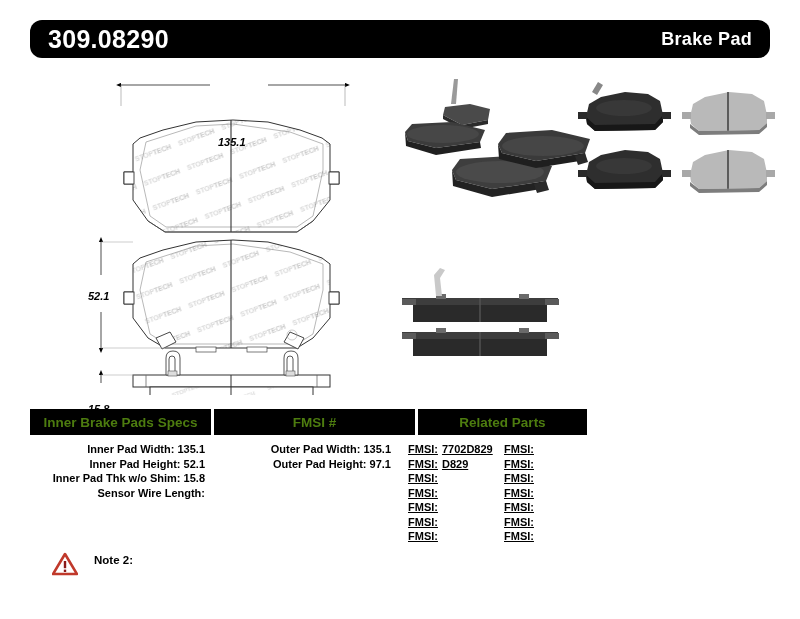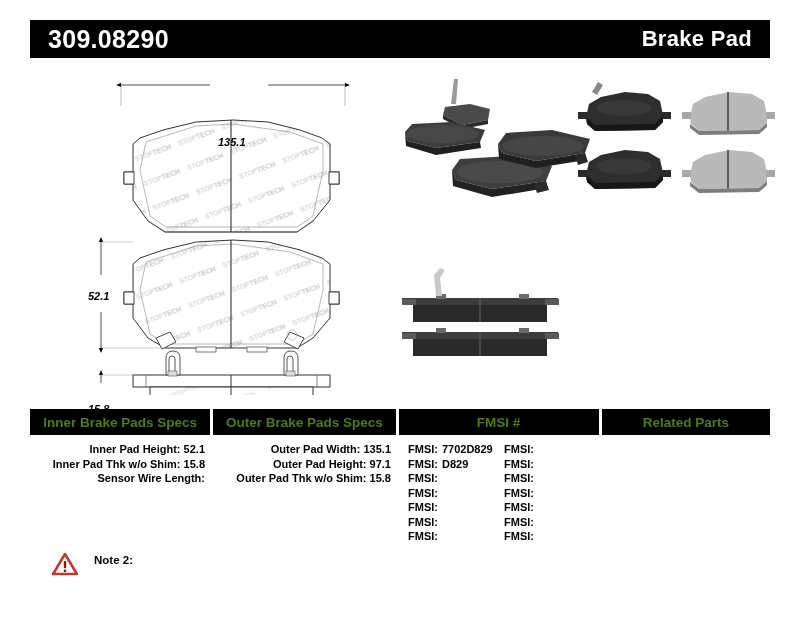--- a/index.html
+++ b/index.html
@@ -22,30 +22,31 @@
     left: 30px;
     top: 20px;
     width: 740px;
     height: 38px;
     background: #000000;
     display: flex;
     align-items: center;
     justify-content: space-between;
     box-sizing: border-box;
     padding: 0 18px;
+    border-radius: 12px;
   }
   .header-part-number {
     color: #ffffff;
     font-size: 25px;
     font-weight: bold;
     letter-spacing: 0.3px;
   }
   .header-product-type {
     color: #ffffff;
-    font-size: 22px;
+    font-size: 18px;
     font-weight: bold;
     letter-spacing: 0.3px;
   }
 
   
   .drawing-area {
     position: absolute;
     left: 0;
     top: 60px;
     width: 728px;
@@ -106,21 +107,21 @@
     line-height: 14.5px;
     white-space: nowrap;
   }
   .align-right { text-align: right; padding-right: 6px; }
   .align-left  { text-align: left;  padding-left: 8px; }
 
   .fmsi-grid {
     display: flex;
     padding-left: 8px;
   }
-  .fmsi-col { width: 96px; }
+  .fmsi-col { width: 96px; text-decoration: underline; }
   .fmsi-line {
     line-height: 14.5px;
     white-space: nowrap;
   }
   .fmsi-value { padding-left: 4px; }
 
   
   .notes {
     position: absolute;
     left: 52px;
@@ -353,37 +354,36 @@
 
   <span class="dim-label dim-top">135.1</span>
   <span class="dim-label dim-left-height">52.1</span>
   <span class="dim-label dim-left-thk">15.8</span>
 </div>
 
 <div class="spec-table">
 
   <div class="spec-head-row">
     <div class="spec-head-cell col-inner">Inner Brake Pads Specs</div>
-    <div class="spec-head-cell col-outer">Outer Brake Pads Specs</div>
     <div class="spec-head-cell col-fmsi">FMSI #</div>
     <div class="spec-head-cell col-parts">Related Parts</div>
   </div>
 
   <div class="spec-body-row">
 
     <div class="spec-body-cell col-inner align-right">
+      <div class="spec-line">Inner Pad Width: 135.1</div>
       <div class="spec-line">Inner Pad Height: 52.1</div>
       <div class="spec-line">Inner Pad Thk w/o Shim: 15.8</div>
       <div class="spec-line">Sensor Wire Length:</div>
     </div>
 
     <div class="spec-body-cell col-outer align-right">
       <div class="spec-line">Outer Pad Width: 135.1</div>
       <div class="spec-line">Outer Pad Height: 97.1</div>
-      <div class="spec-line">Outer Pad Thk w/o Shim: 15.8</div>
     </div>
 
     <div class="spec-body-cell col-fmsi">
       <div class="fmsi-grid">
         <div class="fmsi-col">
           <div class="fmsi-line"><span>FMSI:</span><span class="fmsi-value">7702D829</span></div>
           <div class="fmsi-line"><span>FMSI:</span><span class="fmsi-value">D829</span></div>
           <div class="fmsi-line"><span>FMSI:</span><span class="fmsi-value"></span></div>
           <div class="fmsi-line"><span>FMSI:</span><span class="fmsi-value"></span></div>
           <div class="fmsi-line"><span>FMSI:</span><span class="fmsi-value"></span></div>

